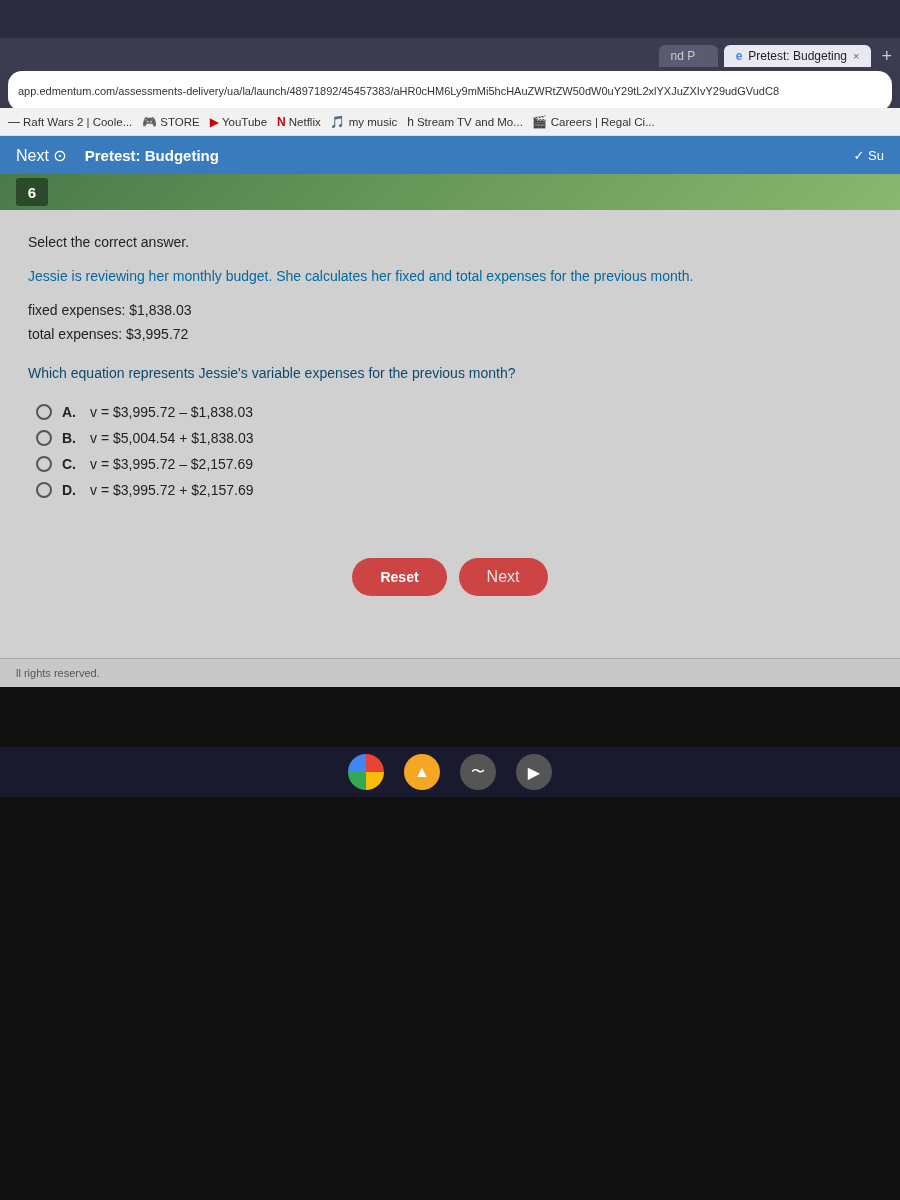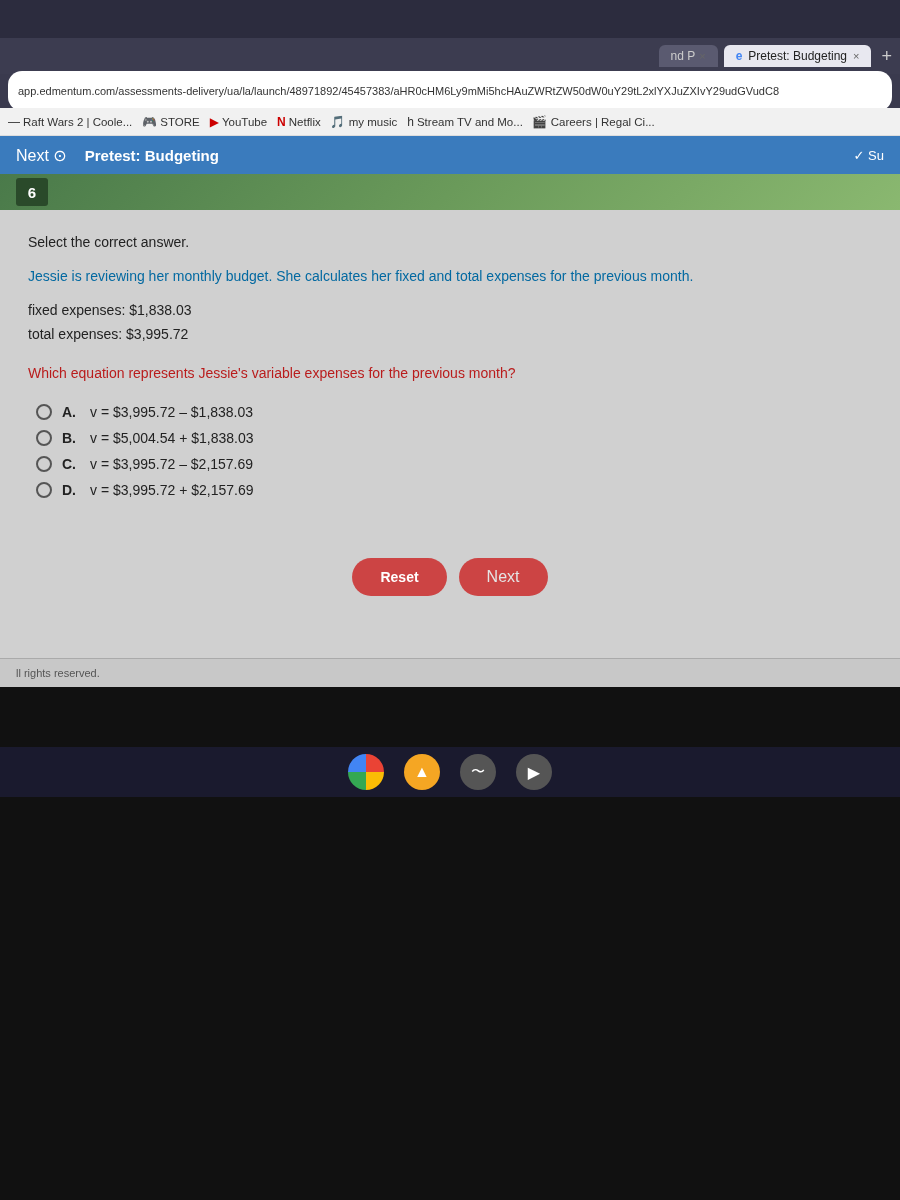--- a/index.html
+++ b/index.html
@@ -182,21 +182,21 @@
       margin-bottom: 12px;
       line-height: 1.5;
     }
     .data-line {
       font-size: 14px;
       color: #222;
       line-height: 1.7;
     }
     .question-text {
       font-size: 14px;
-      color: #b91c1c;
+      color: #0c4a6e;
       margin: 16px 0 20px 0;
       line-height: 1.5;
     }
 
     
     .answer-choices {
       display: flex;
       flex-direction: column;
       gap: 10px;
       margin-left: 8px;

